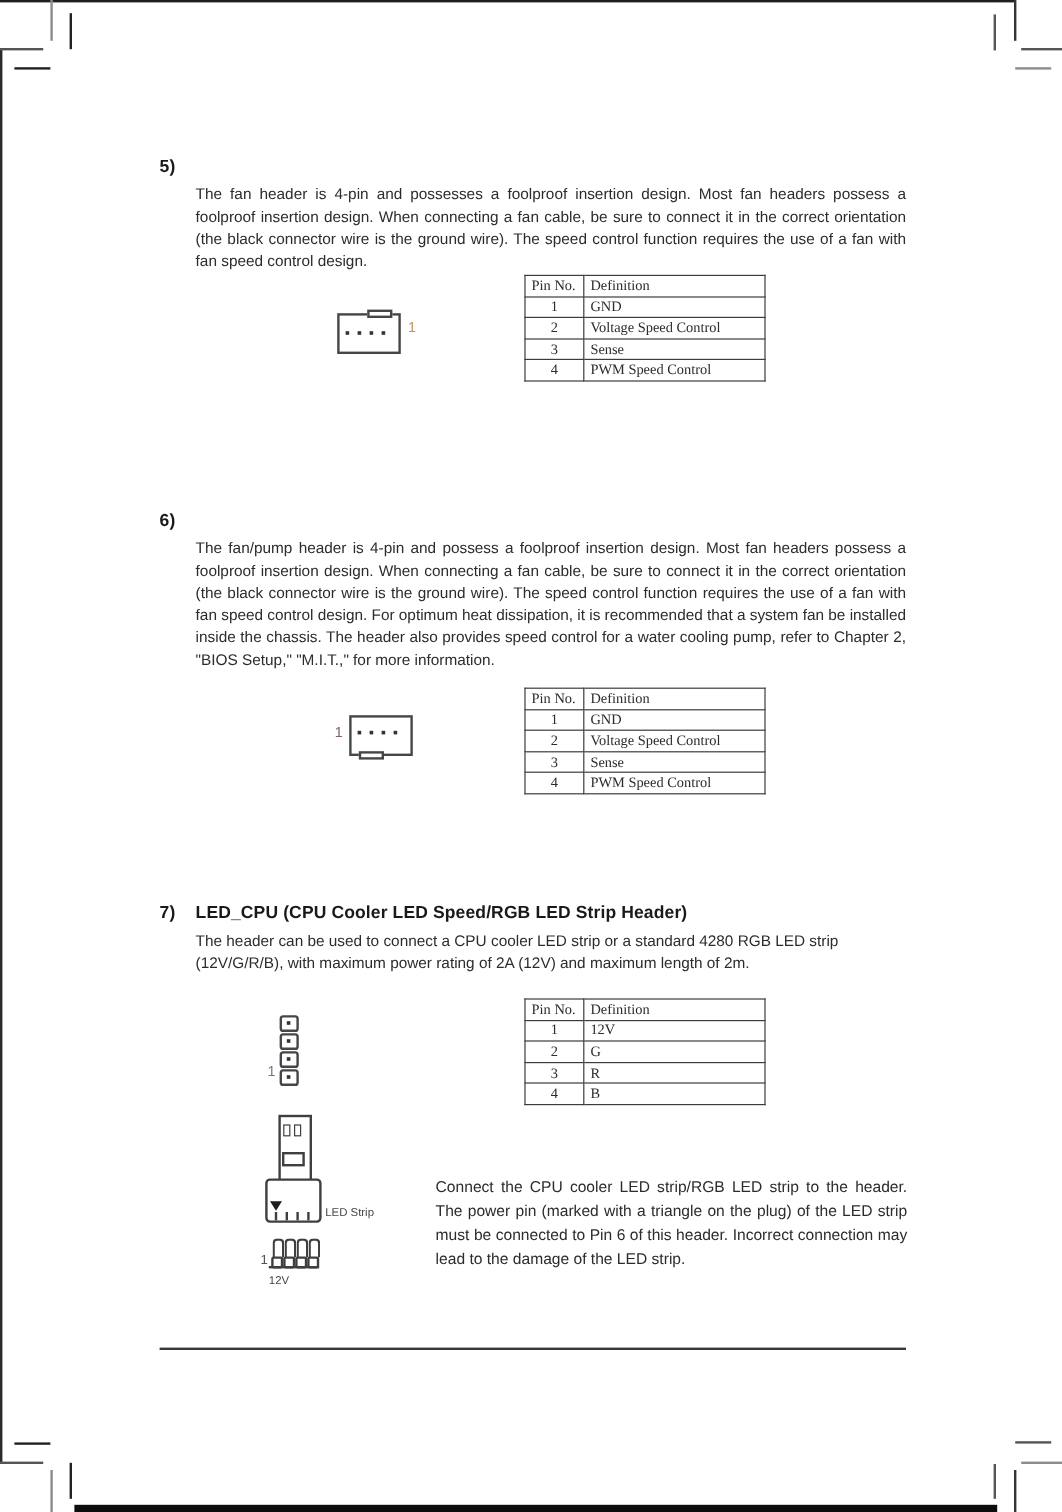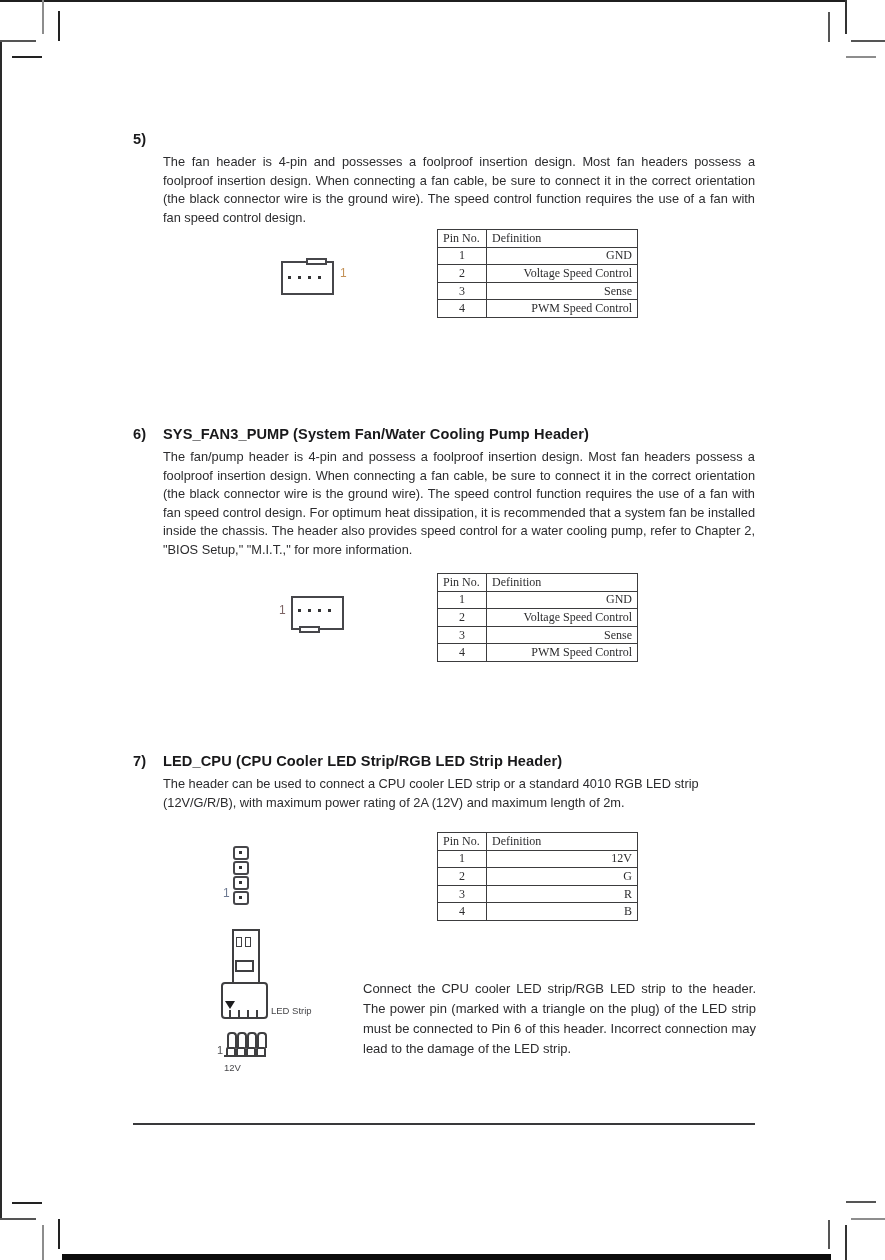--- a/index.html
+++ b/index.html
@@ -19,21 +19,21 @@
   .body-text { font-size:12.8px; line-height:18.6px; text-align:justify; color:#2c2c2e; }
   .note-text { font-size:13px;  line-height:20px;  text-align:justify; color:#2c2c2e; }
 
   
   .pin-table { border-collapse:collapse; font-size:12px; color:#2c2c2e; background:#fff; }
   .pin-table th, .pin-table td { border:1.4px solid #3c3c3e; font-weight:normal; height:16.6px; padding:0 5px;font-family:Liberation Serif, serif; }
   .pin-table th { text-align:left; }
   .col-pin { width:38px; }
   .col-def { width:140px; }
   td.pin-num { text-align:center; }
-  td.pin-def { text-align:right; }
+  td.pin-def { text-align:left; }
 
   
   .conn-rect { position:relative; border:2px solid #46464a; background:#fff; }
   .notch { position:absolute; border:2px solid #46464a; background:#fff; }
   .dot { position:absolute; width:3px; height:3px; background:#333335; }
   .pin1-lbl { font-size:12px; line-height:12px; }
   .pin1-5 { color:#c49258; }
   .pin1-6 { color:#7d6464; }
   .pin1-7 { color:#6e7a92; }
   .pin1-strip { color:#515153; font-size:11px; }
@@ -119,21 +119,20 @@
         </tr>
       <tr>
           <td class="pin-num">4</td>
           <td class="pin-def">PWM Speed Control</td>
         </tr>
     </tbody>
   </table>
 
   <div class="abs sec-head" style="left:133px;top:426px;width:640px;">
     <span class="sec-num">6)</span>
-    <span>SYS_FAN3_PUMP (System Fan/Water Cooling Pump Header)</span>
   </div>
   <div class="abs body-text" style="left:163px;top:448px;width:592px;">The fan/pump header is 4-pin and possess a foolproof insertion design. Most fan headers possess a foolproof insertion design. When connecting a fan cable, be sure to connect it in the correct orientation (the black connector wire is the ground wire). The speed control function requires the use of a fan with fan speed control design. For optimum heat dissipation, it is recommended that a system fan be installed inside the chassis. The header also provides speed control for a water cooling pump, refer to Chapter 2, "BIOS Setup," "M.I.T.," for more information.</div>
 
   <div class="abs" style="left:291px;top:596px;">
     <div class="conn-rect" style="width:49px;height:30px;">
       <div class="notch" style="bottom:-5px;left:6px;width:17px;height:3px;"></div>
       <div class="dot" style="left:5px;top:11px;"></div>
       <div class="dot" style="left:15px;top:11px;"></div>
       <div class="dot" style="left:25px;top:11px;"></div>
       <div class="dot" style="left:35px;top:11px;"></div>
@@ -163,23 +162,23 @@
         </tr>
       <tr>
           <td class="pin-num">4</td>
           <td class="pin-def">PWM Speed Control</td>
         </tr>
     </tbody>
   </table>
 
   <div class="abs sec-head" style="left:133px;top:753px;width:660px;">
     <span class="sec-num">7)</span>
-    <span>LED_CPU (CPU Cooler LED Strip/RGB LED Strip Header)</span>
-  </div>
-  <div class="abs body-text" style="left:163px;top:775px;width:592px;text-align:left;">The header can be used to connect a CPU cooler LED strip or a standard 4010 RGB LED strip (12V/G/R/B), with maximum power rating of 2A (12V) and maximum length of 2m.</div>
+    <span>LED_CPU (CPU Cooler LED Speed/RGB LED Strip Header)</span>
+  </div>
+  <div class="abs body-text" style="left:163px;top:775px;width:592px;text-align:left;">The header can be used to connect a CPU cooler LED strip or a standard 4280 RGB LED strip (12V/G/R/B), with maximum power rating of 2A (12V) and maximum length of 2m.</div>
 
   <div class="abs" style="left:233px;top:846px;">
     <div class="vcell">
         <div class="dot"></div>
       </div>
     <div class="vcell">
         <div class="dot"></div>
       </div>
     <div class="vcell">
         <div class="dot"></div>

